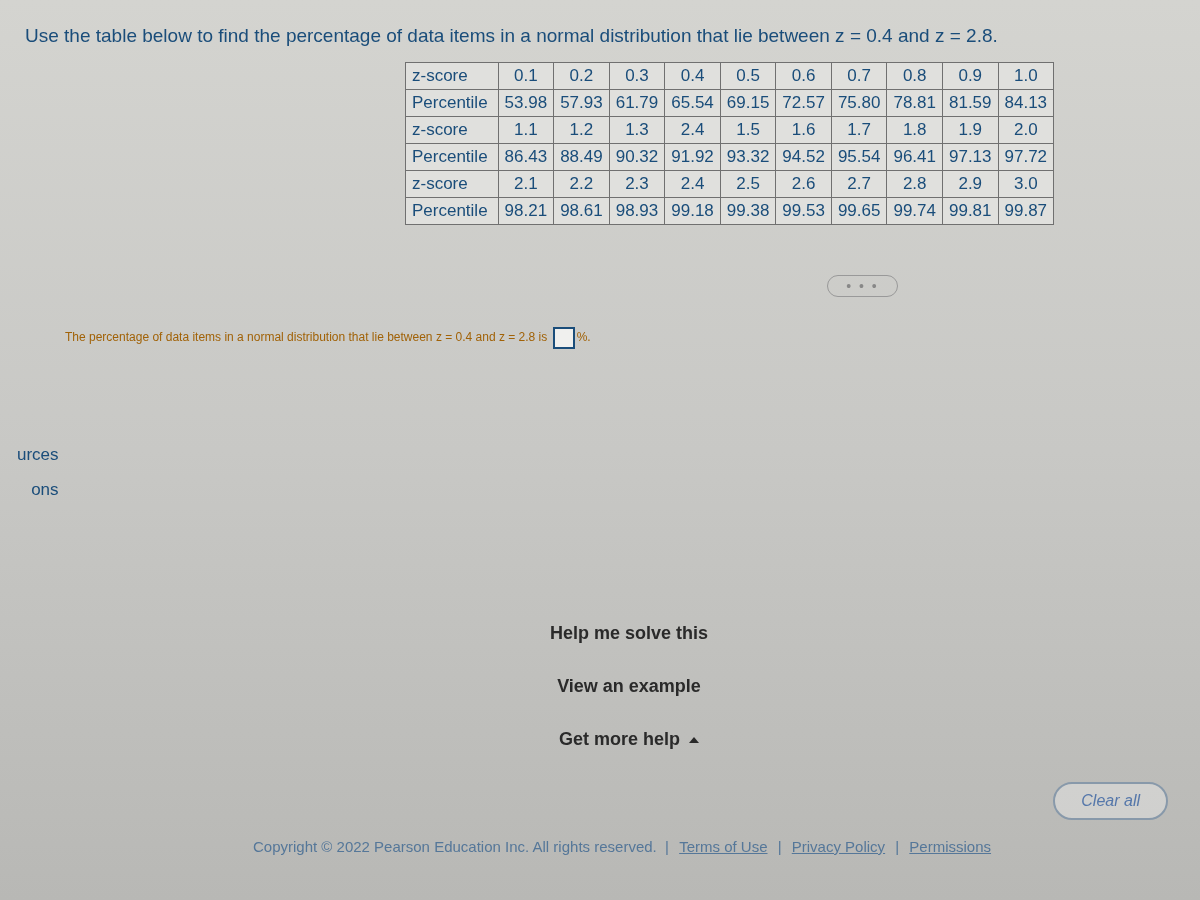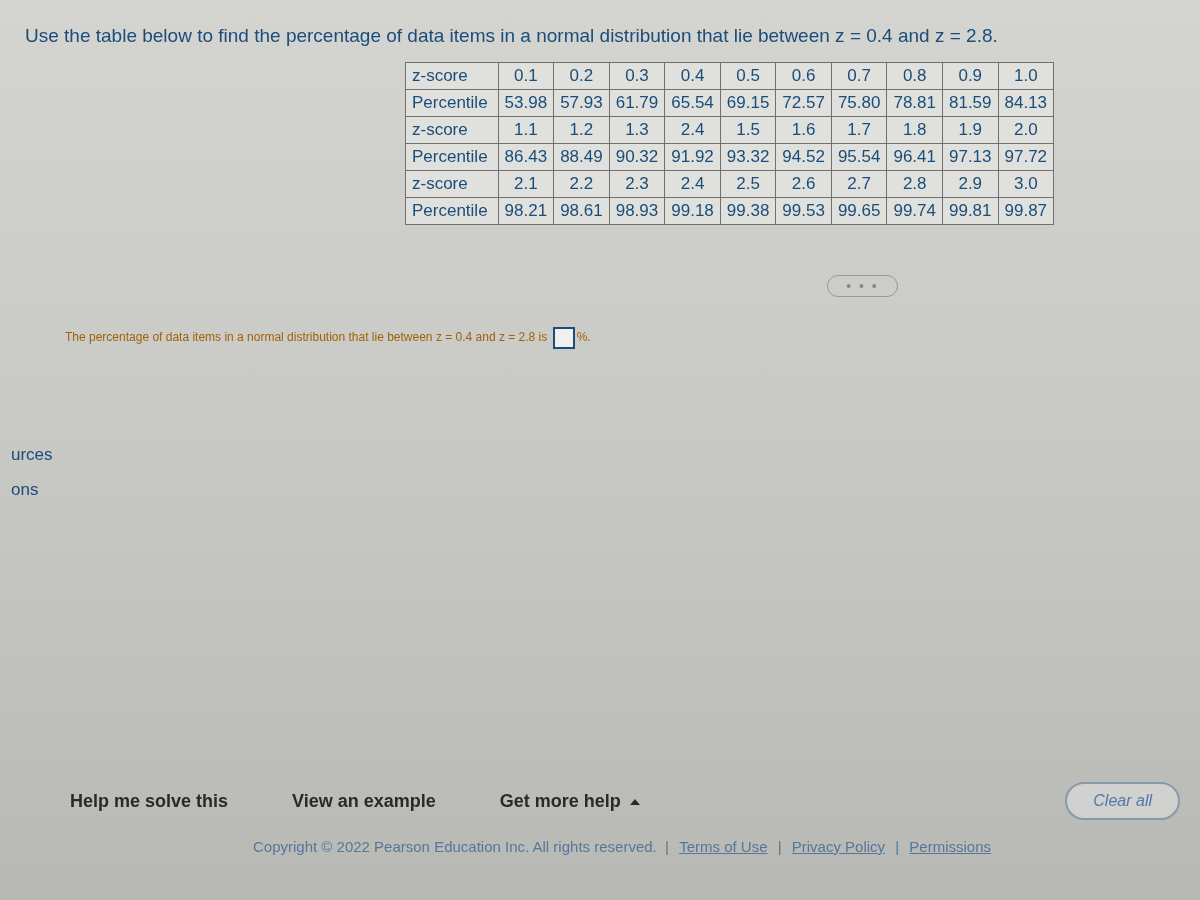--- a/index.html
+++ b/index.html
@@ -72,30 +72,32 @@
       margin: 0 2px;
     }
     .left-sidebar {
       position: absolute;
       left: 0;
       top: 430px;
       color: #1a4d7a;
       font-size: 17px;
     }
     .left-sidebar div {
-      margin: 15px 11px;
+      margin: 15px 17px;
+      text-align: right;
     }
     .bottom-bar {
       position: absolute;
       bottom: 80px;
       left: 70px;
-      right: 0;
+      right: 12px;
       display: flex;
       align-items: center;
-      gap: 64px;
+      gap: 32px;
+      flex-direction: column;
     }
     .bottom-link {
       font-size: 18px;
       font-weight: bold;
       color: #2a2a2a;
       cursor: pointer;
     }
     .dropdown-arrow {
       display: inline-block;
       width: 0;

